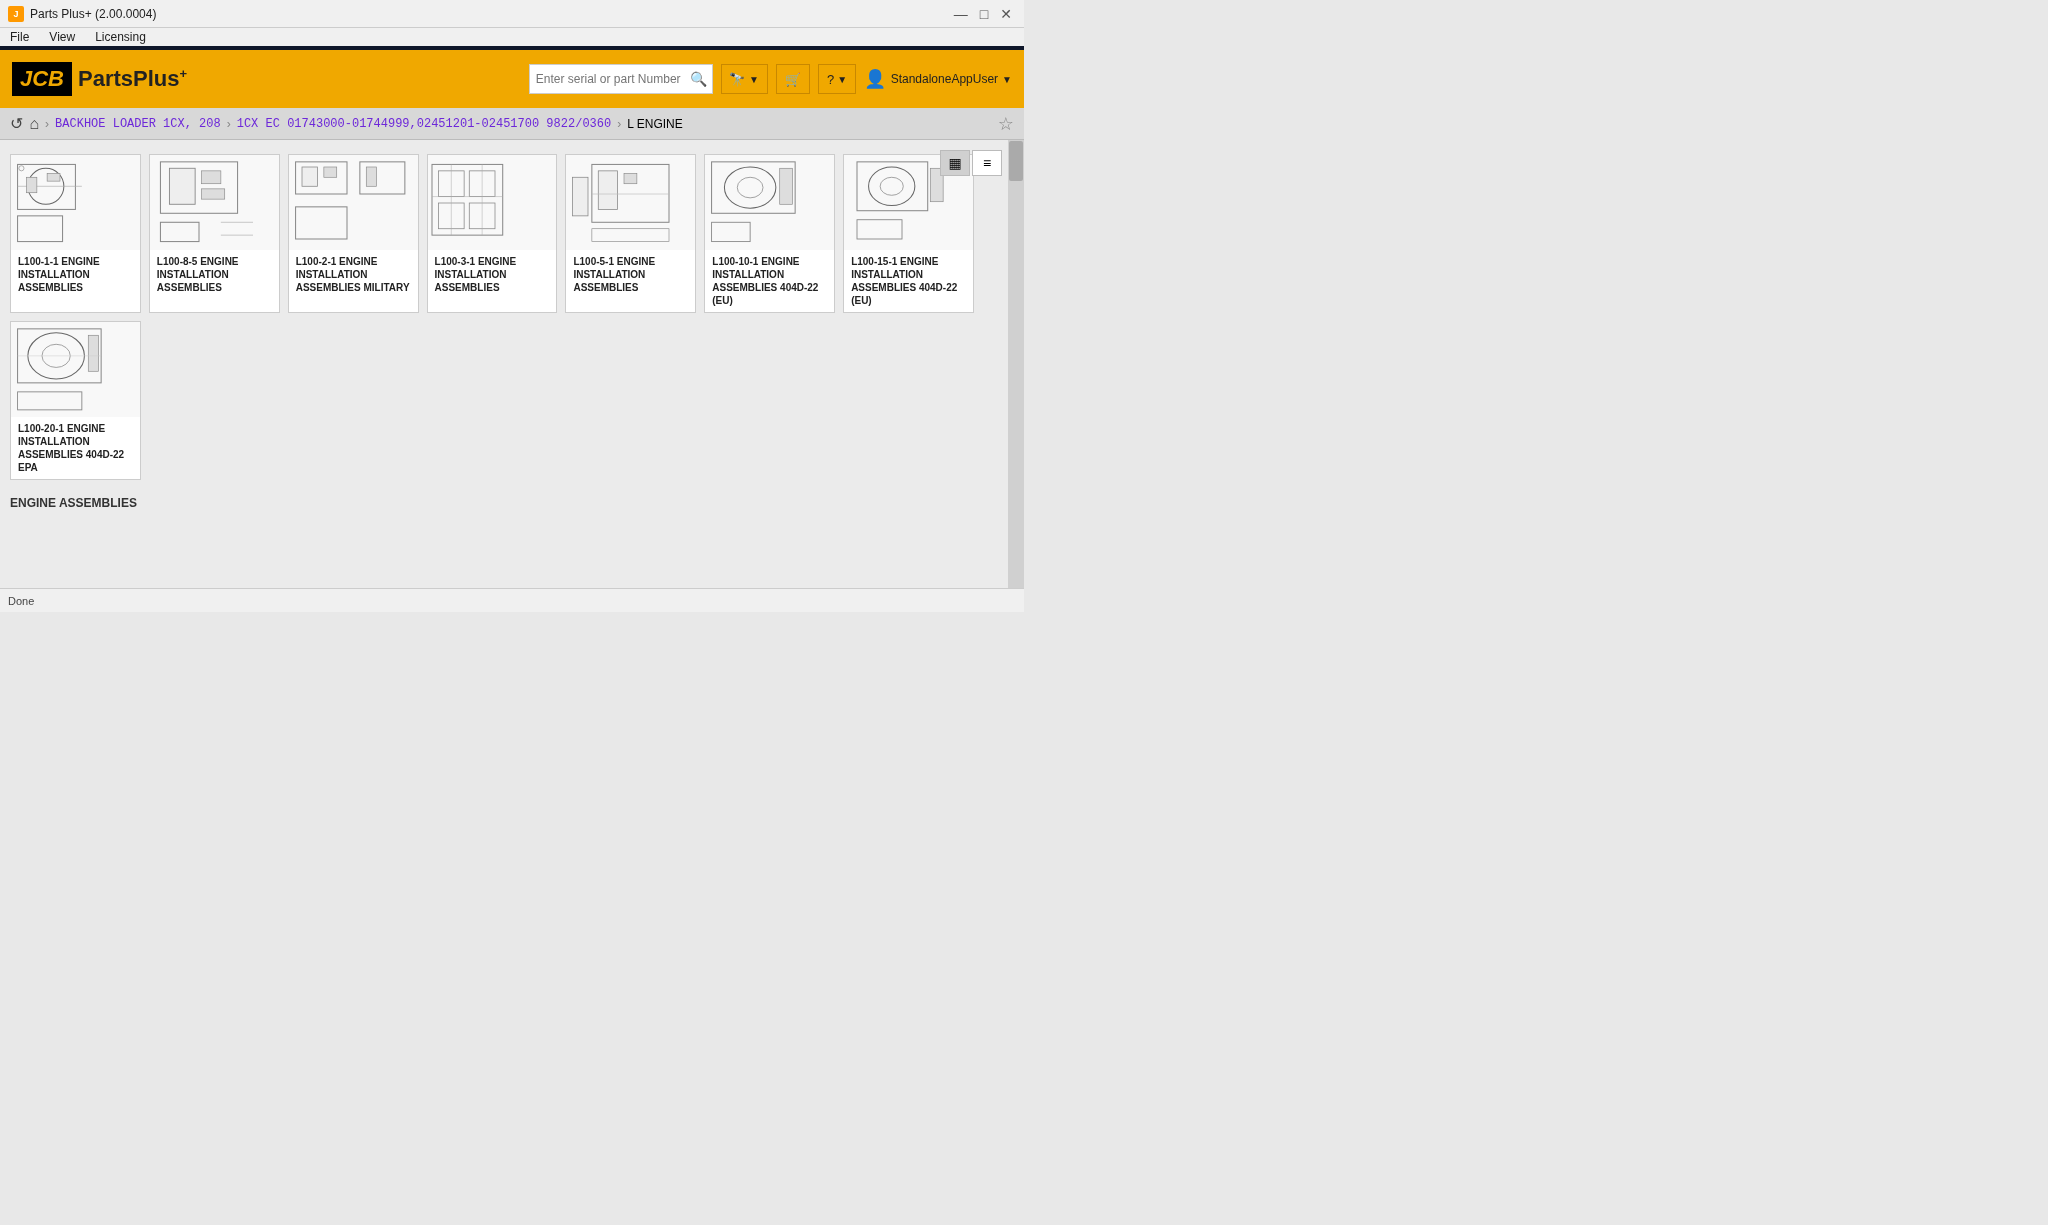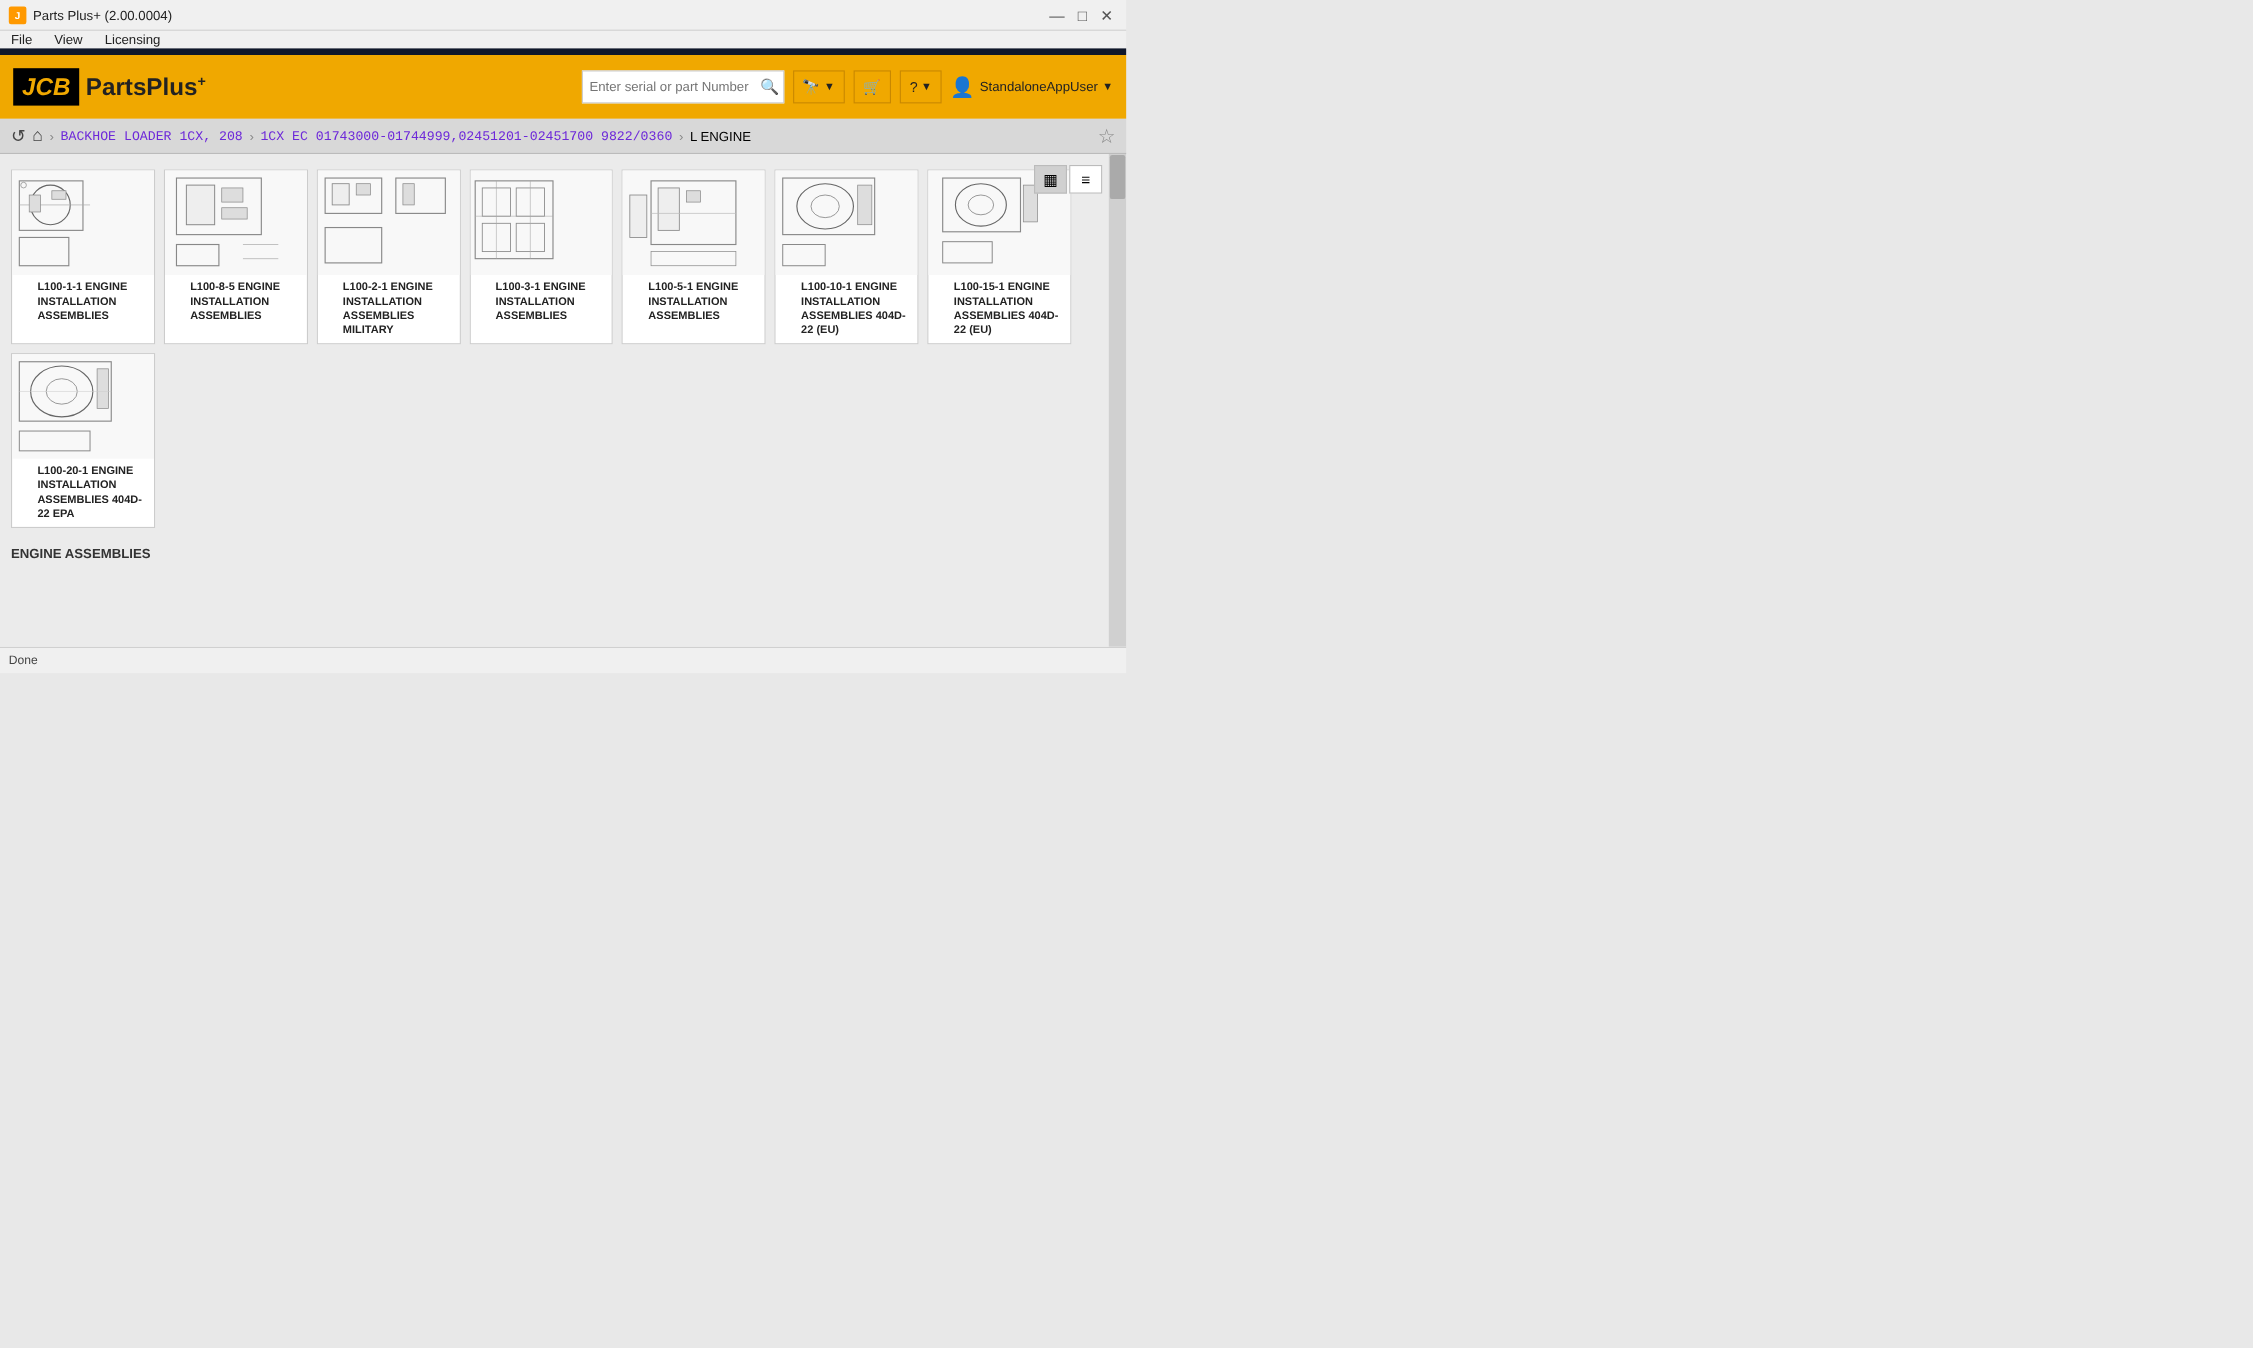--- a/index.html
+++ b/index.html
@@ -21,21 +21,21 @@
     .titlebar-controls { display: flex; gap: 4px; }
     .titlebar-controls span { cursor: pointer; font-size: 14px; padding: 0 4px; color: #555; }
 
     
     .menubar {
       background: #f0f0f0;
       height: 22px;
       display: flex;
       align-items: center;
       padding: 0 4px;
-      border-bottom: 6px solid #0f172a;
+      border-bottom: 4px solid #0f172a;
       font-size: 12px;
       gap: 8px;
     }
     .menubar-item { padding: 2px 6px; cursor: pointer; }
 
     
     .header {
       background: #f0a800;
       height: 58px;
       display: flex;
@@ -175,21 +175,21 @@
       width: 100%;
       height: 95px;
       background: #f8f8f8;
       display: flex;
       align-items: center;
       justify-content: center;
       overflow: hidden;
     }
 
     .part-label {
-      padding: 5px 5px 5px 23px;
+      padding: 5px 5px 5px 7px;
       font-size: 10px;
       font-weight: bold;
       line-height: 1.3;
       color: #222;
       min-height: 45px;
     }
 
     
     .engine-svg { width: 100%; height: 90px; }
 

